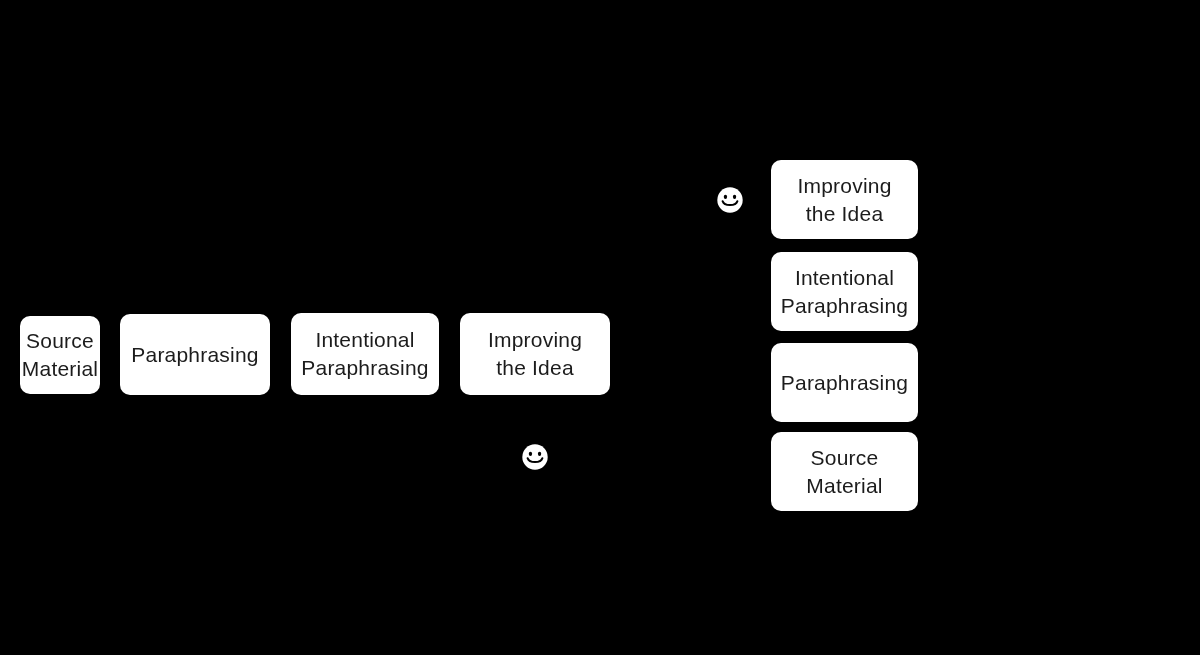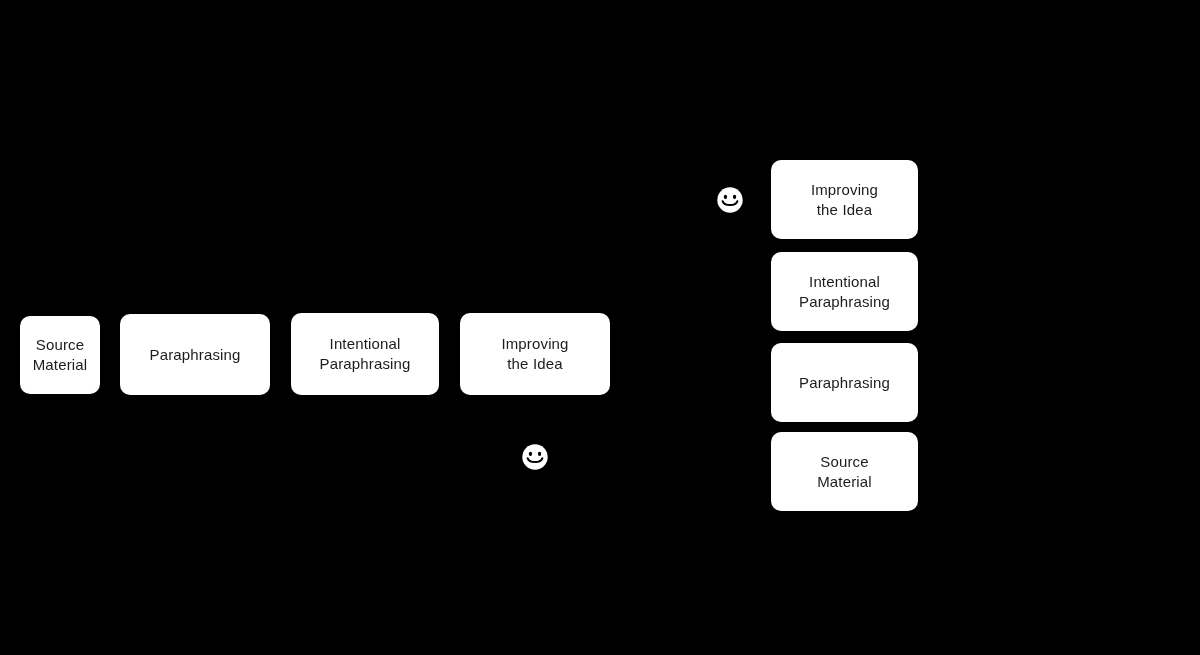--- a/index.html
+++ b/index.html
@@ -30,21 +30,21 @@
     position: absolute;
     background: #ffffff;
     border-radius: 10px;
     box-sizing: border-box;
     display: flex;
     align-items: center;
     justify-content: center;
     text-align: center;
     padding: 4px 8px;
     color: #1c1c1c;
-    font-size: 15px;
+    font-size: 21px;
     line-height: 1.32;
     letter-spacing: 0.01em;
     font-weight: 400;
     user-select: none;
   }
   .card .card-label {
     display: block;
     white-space: pre-line;
   }
 

